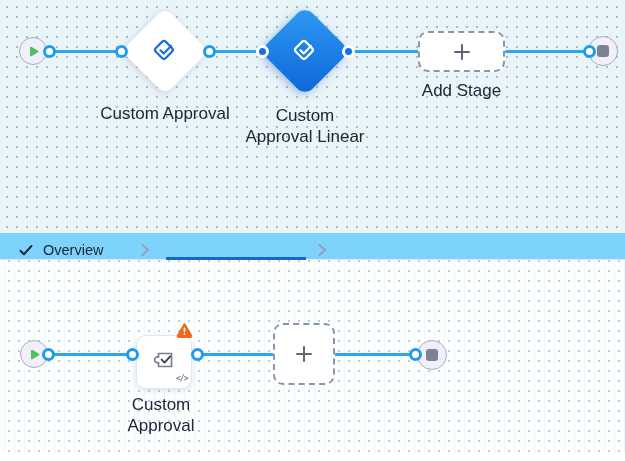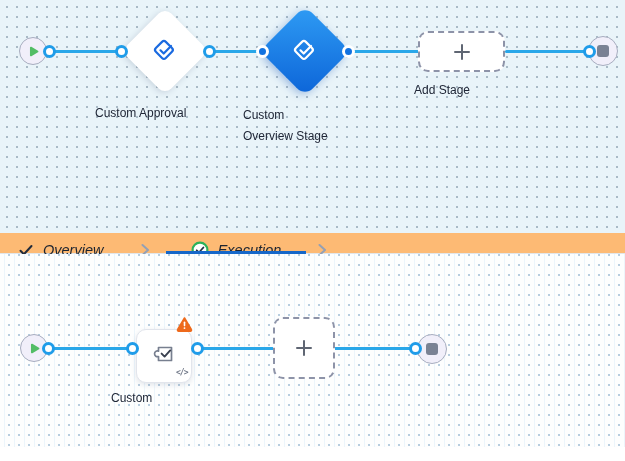--- a/index.html
+++ b/index.html
@@ -60,27 +60,27 @@
     box-shadow:0 2px 5px rgba(35,52,90,.12);box-sizing:border-box;
     display:flex;align-items:flex-start;justify-content:center;cursor:pointer;
   }
   .badge-warning{position:absolute;display:flex;}
   .code-glyph{
     position:absolute;font-family:"DejaVu Sans Mono", monospace;
     font-size:8px;font-weight:bold;color:#6f7787;letter-spacing:-1px;
   }
   
   .node-label{
-    position:absolute;text-align:left;font-size:12px;line-height:21px;
+    position:absolute;text-align:center;font-size:17px;line-height:21px;
     color:#202737;white-space:nowrap;
   }
   
   .tab-bar{
-    position:relative;height:21px;background:#fdba74;
-    border-bottom:1px solid #e2e6ea;box-sizing:border-box;font-style:italic;
+    position:relative;height:27px;background:#7dd3fc;
+    border-bottom:1px solid #e2e6ea;box-sizing:border-box;
   }
   .tab{
     position:absolute;top:0;height:34px;display:flex;align-items:center;
     gap:9px;font-size:14.5px;color:#1d2430;cursor:pointer;
   }
   .tab.centered{justify-content:center;}
   .tab.active{font-weight:500;}
   .tab-underline{position:absolute;bottom:-1px;height:3px;background:#1667c9;}
   .chevron-sep{position:absolute;top:0;height:34px;display:flex;align-items:center;}
   svg{display:block;}
@@ -133,46 +133,39 @@
     <div class="handle" style="left:42.5px;top:44.5px"></div>
     <div class="handle" style="left:114.5px;top:44.5px"></div>
     <div class="handle" style="left:202.5px;top:44.5px"></div>
     <div class="handle on-selected" style="left:255.5px;top:44.5px"></div>
     <div class="handle on-selected" style="left:341.5px;top:44.5px"></div>
     <div class="handle" style="left:582.5px;top:44.5px"></div>
 
     <div class="node-label" style="left:95px;top:103px;width:140px">Custom Approval</div>
     <div class="node-label" style="left:243px;top:105px;width:124px">
       <div>Custom</div>
-      <div>Overview Stage</div>
+      <div>Approval Linear</div>
     </div>
     <div class="node-label" style="left:414px;top:80px;width:95px">Add Stage</div>
   </div>
 
   <div class="tab-bar">
     <div class="tab" style="left:18px">
       <svg width="16" height="16" viewBox="0 0 16 16" fill="none" stroke="#222b3a" stroke-width="2" stroke-linecap="round" stroke-linejoin="round">
         <path d="M2.5 8.8 l3.4 3.4 L13.5 4"></path>
       </svg>
       <span>Overview</span>
     </div>
 
     <div class="chevron-sep" style="left:140px">
       <svg width="10" height="14" viewBox="0 0 10 14" fill="none" stroke="#94a0b5" stroke-width="2" stroke-linecap="round" stroke-linejoin="round">
           <path d="M2.5 2 L8 7 L2.5 12"></path>
         </svg>
     </div>
 
-    <div class="tab centered active" style="left:166px;width:140px">
-      <svg width="18" height="18" viewBox="0 0 18 18">
-        <circle cx="9" cy="9" r="7.4" fill="#fff" stroke="#2cb15a" stroke-width="2.2"></circle>
-        <path d="M5.7 9.3 l2.2 2.2 L12.4 6.5" fill="none" stroke="#243042" stroke-width="1.8" stroke-linecap="round" stroke-linejoin="round"></path>
-      </svg>
-      <span>Execution</span>
-    </div>
     <div class="tab-underline" style="left:166px;width:140px"></div>
 
     <div class="chevron-sep" style="left:317px">
       <svg width="10" height="14" viewBox="0 0 10 14" fill="none" stroke="#94a0b5" stroke-width="2" stroke-linecap="round" stroke-linejoin="round">
           <path d="M2.5 2 L8 7 L2.5 12"></path>
         </svg>
     </div>
 
   </div>
 
@@ -213,16 +206,17 @@
       <span class="stop-square"></span>
     </div>
 
     <div class="handle" style="left:41.5px;top:87.5px"></div>
     <div class="handle" style="left:125.5px;top:87.5px"></div>
     <div class="handle" style="left:190.5px;top:87.5px"></div>
     <div class="handle" style="left:408.5px;top:87.5px"></div>
 
     <div class="node-label" style="left:111px;top:134px;width:100px">
       <div>Custom</div>
+      <div>Approval</div>
     </div>
   </div>
 
 </div>
 
 </body></html>

